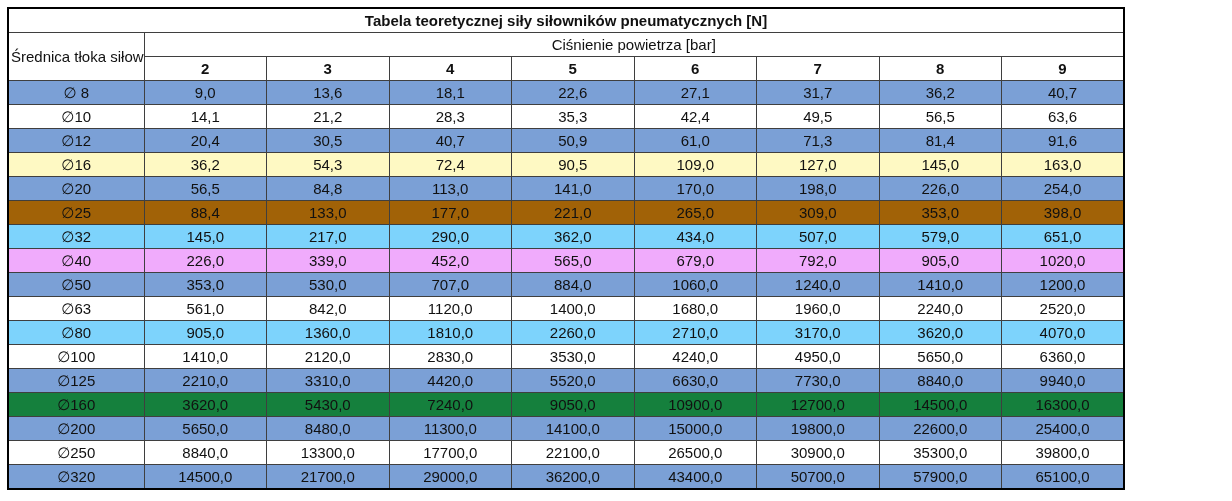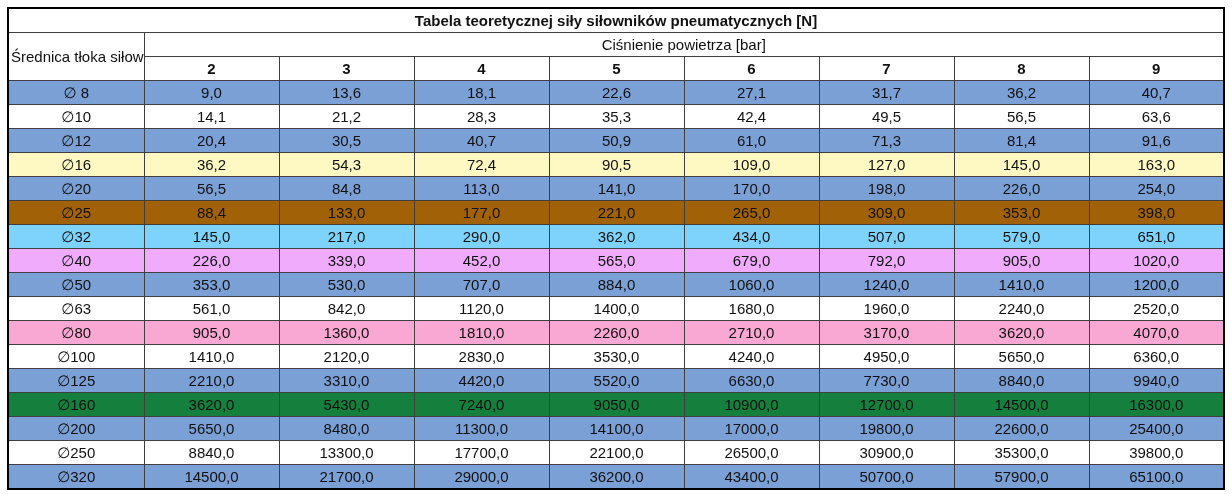--- a/index.html
+++ b/index.html
@@ -10,21 +10,21 @@
   }
   .page {
     width: 1232px;
     height: 501px;
     box-sizing: border-box;
     padding: 7px 7px;
     background: #ffffff;
   }
   table.force-table {
     border-collapse: collapse;
-    width: 1218px;
+    width: 1118px;
     table-layout: fixed;
     color: #111111;
     border: 2px solid #000000;
   }
   table.force-table th,
   table.force-table td {
     border: 1px solid #3f3f3f;
     text-align: center;
     vertical-align: middle;
     padding: 0 2px;
@@ -197,21 +197,21 @@
           <td class="diam-cell">∅63</td>
           <td class="force-cell">561,0</td>
           <td class="force-cell">842,0</td>
           <td class="force-cell">1120,0</td>
           <td class="force-cell">1400,0</td>
           <td class="force-cell">1680,0</td>
           <td class="force-cell">1960,0</td>
           <td class="force-cell">2240,0</td>
           <td class="force-cell">2520,0</td>
         </tr>
-        <tr style="background: #f9a8d4;">
+        <tr style="background: #7dd3fc;">
           <td class="diam-cell">∅80</td>
           <td class="force-cell">905,0</td>
           <td class="force-cell">1360,0</td>
           <td class="force-cell">1810,0</td>
           <td class="force-cell">2260,0</td>
           <td class="force-cell">2710,0</td>
           <td class="force-cell">3170,0</td>
           <td class="force-cell">3620,0</td>
           <td class="force-cell">4070,0</td>
         </tr>
@@ -247,21 +247,21 @@
           <td class="force-cell">12700,0</td>
           <td class="force-cell">14500,0</td>
           <td class="force-cell">16300,0</td>
         </tr>
         <tr style="background: rgb(123, 160, 214);">
           <td class="diam-cell">∅200</td>
           <td class="force-cell">5650,0</td>
           <td class="force-cell">8480,0</td>
           <td class="force-cell">11300,0</td>
           <td class="force-cell">14100,0</td>
-          <td class="force-cell">17000,0</td>
+          <td class="force-cell">15000,0</td>
           <td class="force-cell">19800,0</td>
           <td class="force-cell">22600,0</td>
           <td class="force-cell">25400,0</td>
         </tr>
         <tr style="background: rgb(255, 255, 255);">
           <td class="diam-cell">∅250</td>
           <td class="force-cell">8840,0</td>
           <td class="force-cell">13300,0</td>
           <td class="force-cell">17700,0</td>
           <td class="force-cell">22100,0</td>

